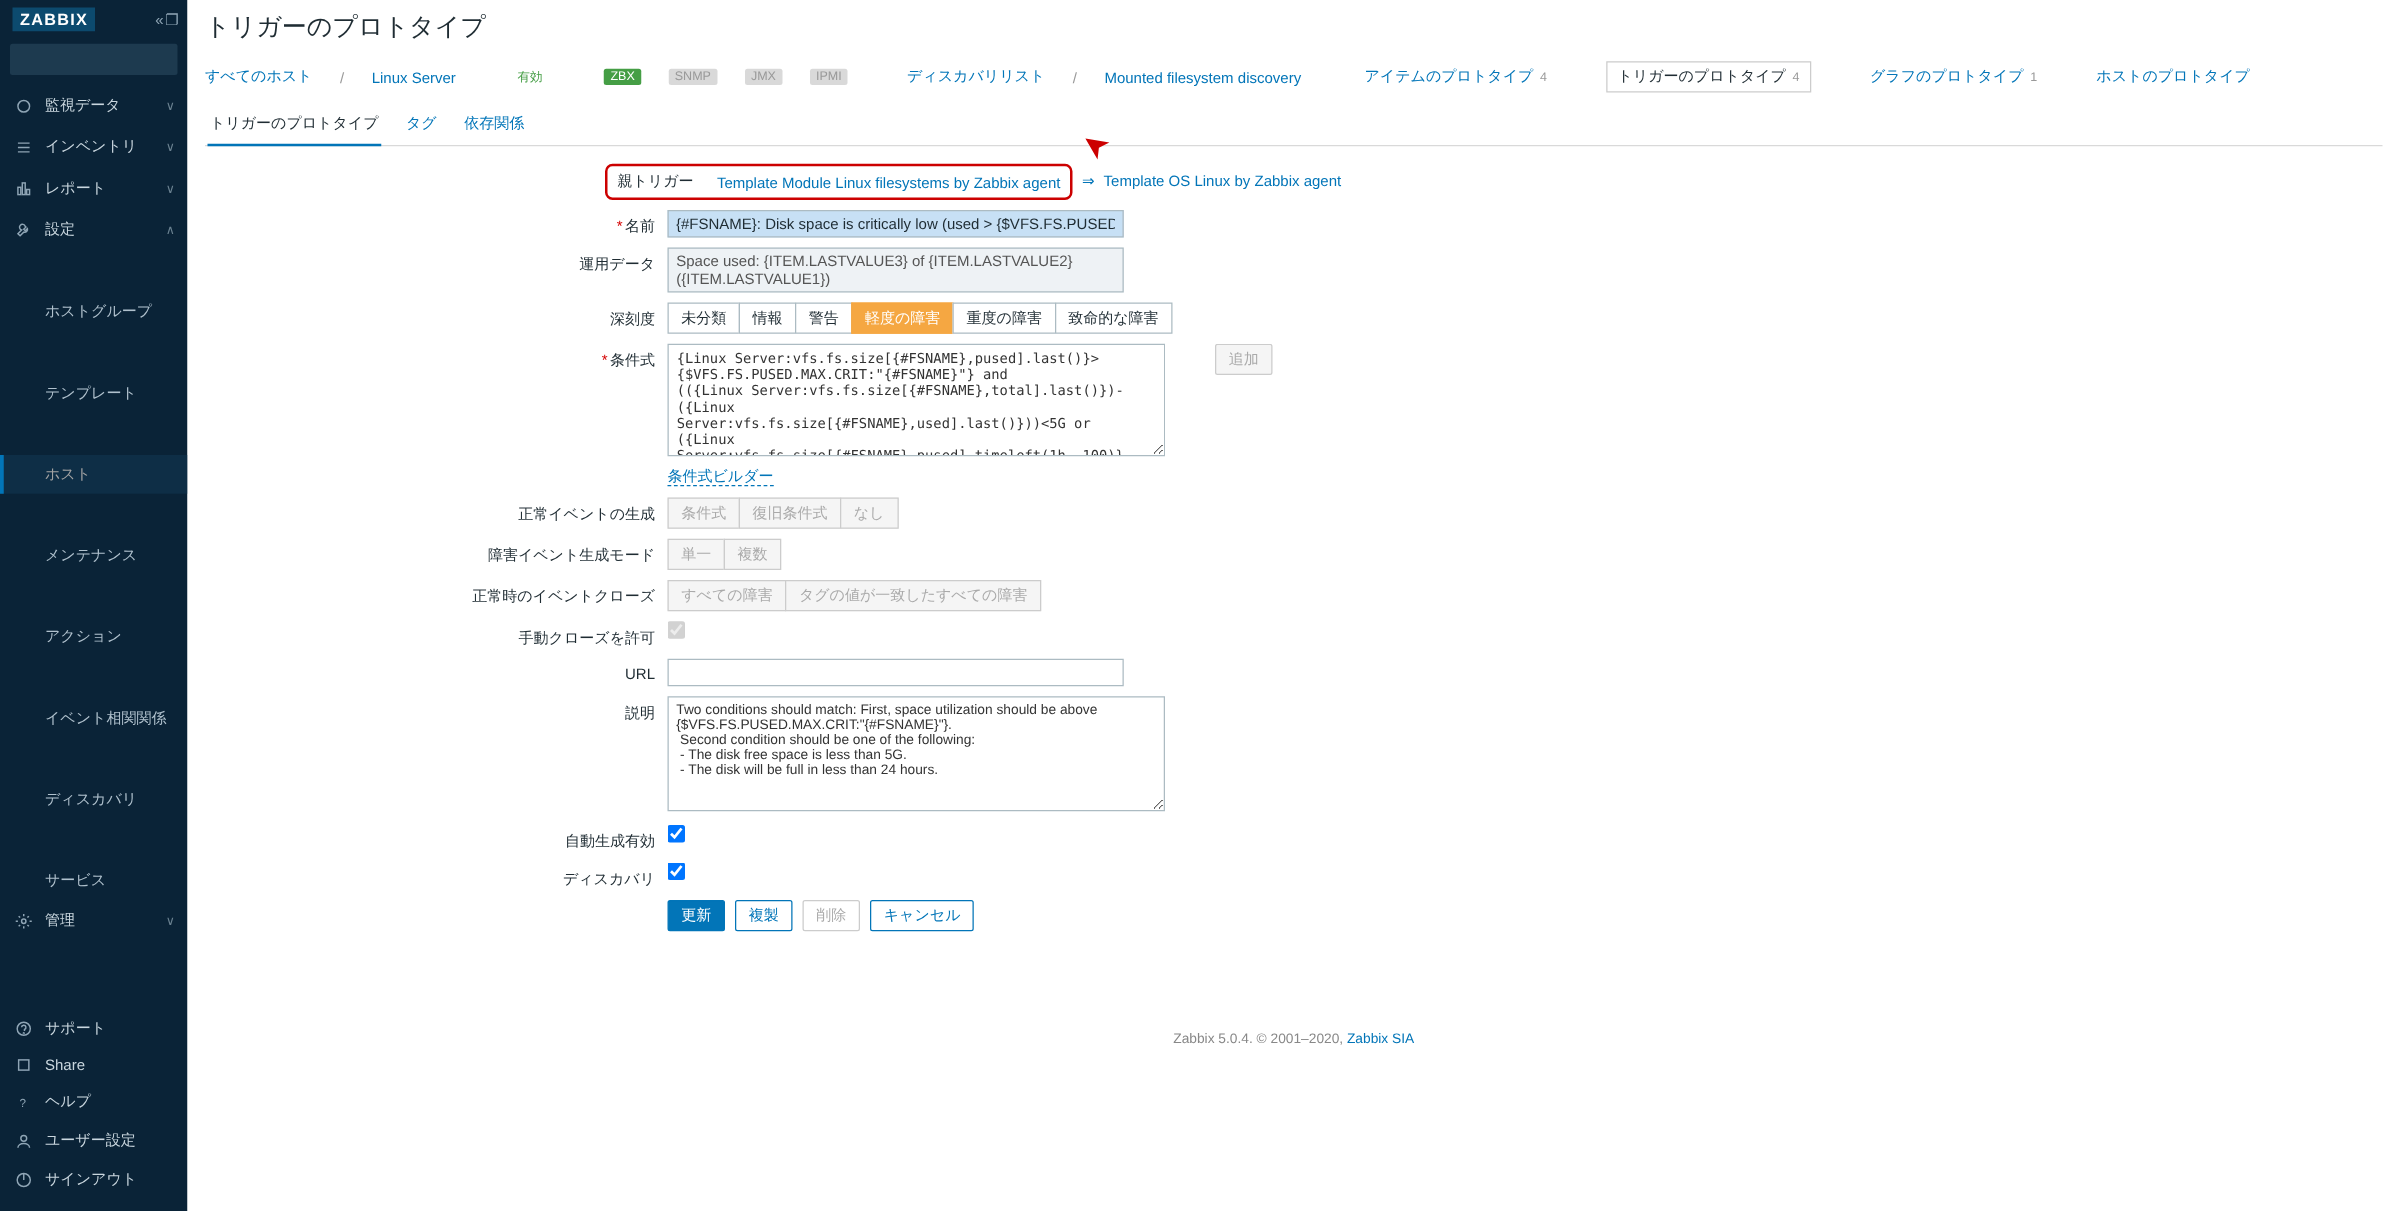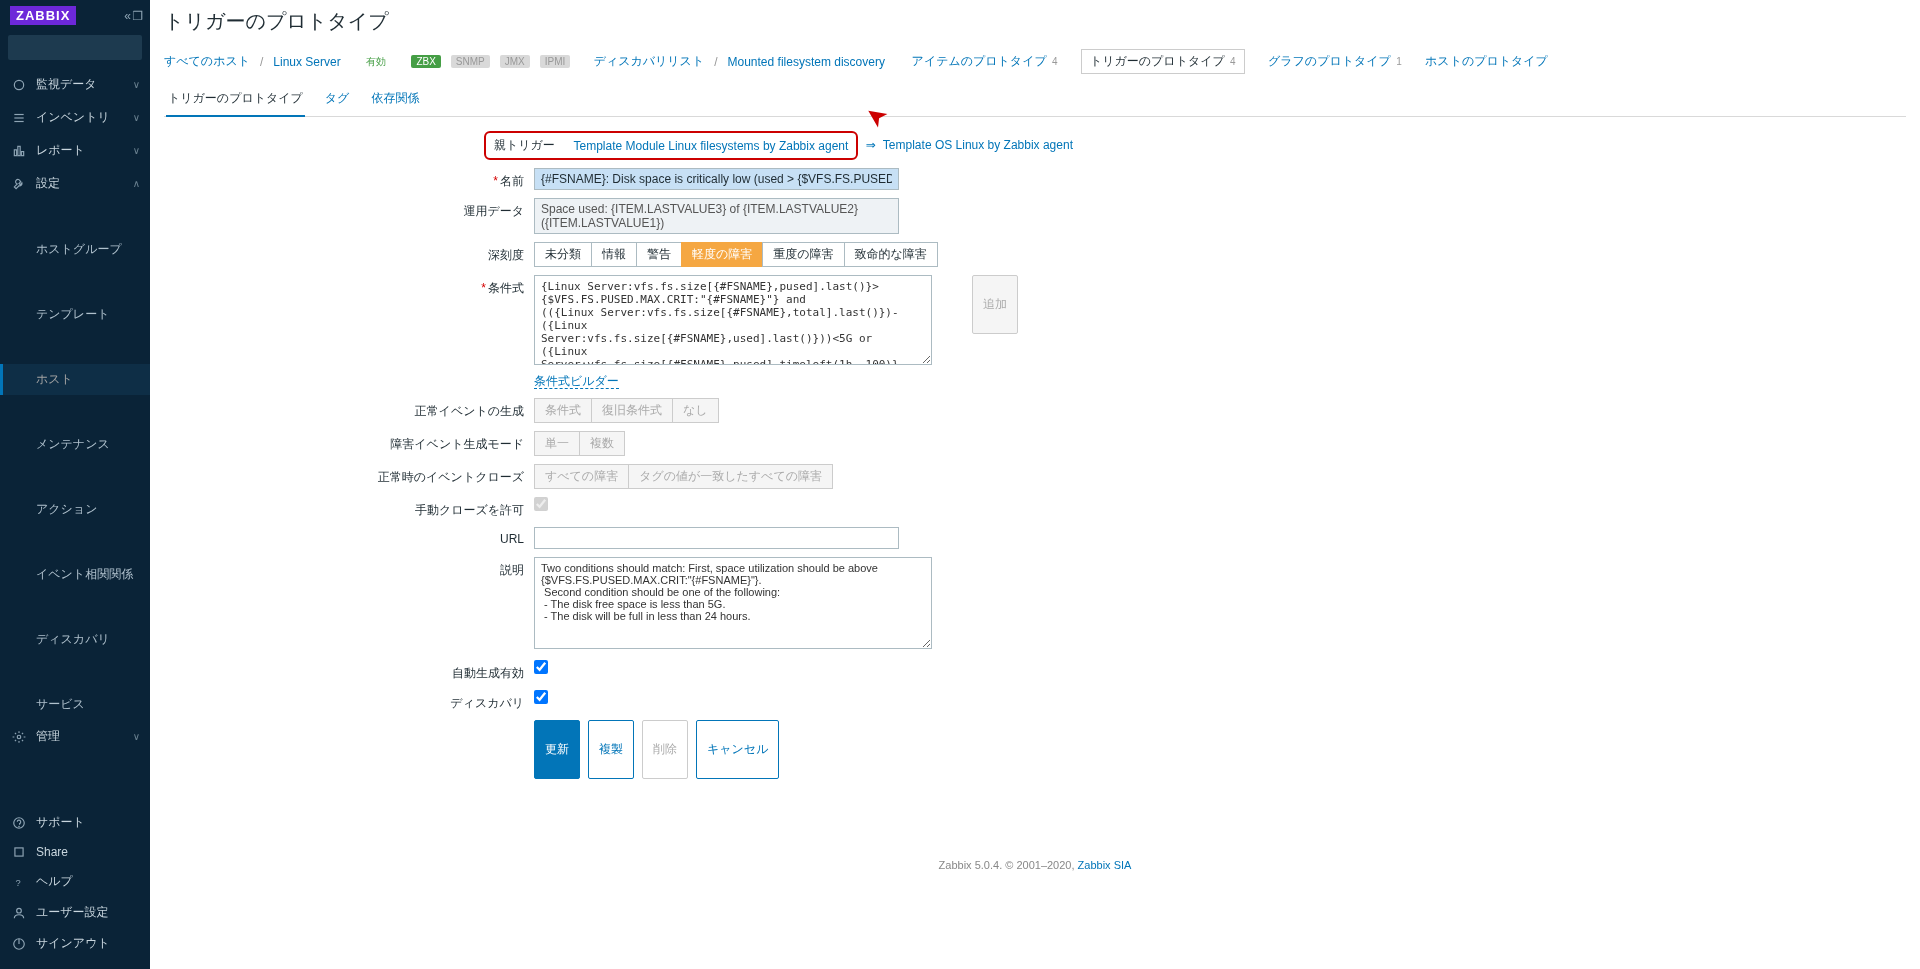--- a/index.html
+++ b/index.html
@@ -4,21 +4,21 @@
 <style>
 * { margin:0; padding:0; box-sizing:border-box; }
 body { font-family:Arial,"Hiragino Sans","Meiryo",sans-serif; font-size:12px; background:#fff; color:#1f2c33; overflow-x:hidden; }
 a { text-decoration:none; color:#0275b8; }
 
 .app { display:flex; min-height:100vh; }
 
 
 .sidebar { width:150px; background:#0a2337; color:#c9d6de; display:flex; flex-direction:column; flex-shrink:0; }
 .logo-row { display:flex; align-items:center; justify-content:space-between; padding:6px 8px 6px 10px; }
-.logo { background:#6d28d9; color:#fff; font-weight:bold; padding:2px 6px; letter-spacing:1px; font-size:13px; }
+.logo { background:#0c4a6e; color:#fff; font-weight:bold; padding:2px 6px; letter-spacing:1px; font-size:13px; }
 .collapse-ctl { color:#8fa5b5; font-size:12px; letter-spacing:-1px; cursor:pointer; }
 .search-row { padding:4px 8px 8px; }
 .search-box { display:flex; background:#1d3a4f; border-radius:2px; }
 .search-box input { flex:1; background:transparent; border:none; outline:none; color:#fff; padding:4px 6px; font-size:12px; }
 .search-box .si { padding:4px 6px; color:#8fa5b5; font-size:12px; }
 
 .nav-section { }
 .nav-item { display:flex; align-items:center; padding:8px 10px; cursor:pointer; color:#c9d6de; position:relative; }
 .nav-item .ic { width:18px; display:inline-flex; justify-content:center; margin-right:8px; color:#8fa5b5; }
 .nav-item .chev { margin-left:auto; color:#6b8291; font-size:10px; }
@@ -26,21 +26,21 @@
 .nav-sub .nav-subitem { padding:7px 10px 7px 36px; cursor:pointer; color:#b0c1cd;margin-top:34px; }
 .nav-sub .nav-subitem.active { border-left:3px solid #0275b8; padding-left:33px; color:#a3a3a3; background:#0e2e46; }
 
 .nav-bottom { margin-top:auto; padding-bottom:10px; }
 .nav-bottom .nav-item { padding:7px 10px; }
 
 
 .main { flex:1; padding:8px 14px 30px 14px; background:#fff; min-width:0; }
 .page-title { font-size:20px; font-weight:400; color:#1f2c33; margin-bottom:8px; }
 
-.crumb-row { display:flex; flex-wrap:wrap; align-items:center; gap:10px; padding:6px 0 10px; font-size:12px; }
+.crumb-row { display:flex; flex-wrap:wrap; align-items:center; gap:22px; padding:6px 0 10px; font-size:12px; }
 .crumb-row .sep { color:#999; }
 .crumb-chip { background:#459e45; color:#fff; padding:1px 5px; font-size:10px; border-radius:2px; }
 .crumb-chip.dim { background:#d9d9d9; color:#999; }
 .crumb-chip.status { background:transparent; color:#459e45; border:none; padding:0 2px; }
 .tab-btn { border:1px solid #ccc; padding:3px 8px; background:#fff; color:#0275b8; cursor:pointer; font-size:12px; }
 .tab-btn.active { background:#fff; border-color:#ccc; color:#1f2c33; }
 .tab-btn .cnt { font-size:10px; color:#999; margin-left:2px; }
 
 .tab-strip { border-bottom:1px solid #d9d9d9; display:flex; gap:18px; padding:0 2px; margin-bottom:14px; }
 .tab-strip .tab { padding:6px 2px 8px; cursor:pointer; color:#0275b8; }
@@ -63,21 +63,21 @@
 .ro-input { background:#eef2f5; color:#555; }
 
 .sev-group { display:flex; }
 .sev-btn { border:1px solid #acbbc2; padding:3px 10px; font-size:12px; background:#fff; cursor:pointer; margin-left:-1px; }
 .sev-btn:first-child { margin-left:0; }
 .sev-btn.sel { background:#f5a742; border-color:#f5a742; color:#fff; }
 
 textarea.txta { border:1px solid #acbbc2; padding:4px 6px; font-family:monospace,"Courier New"; font-size:11px; width:398px; height:90px; resize:both; color:#333; }
 textarea.desc { font-family:Arial,sans-serif; height:92px; }
 
-.btn { border:1px solid #0275b8; background:#fff; color:#0275b8; padding:20px 10px; font-size:12px; cursor:pointer; border-radius:2px;text-align:right; }
+.btn { border:1px solid #0275b8; background:#fff; color:#0275b8; padding:3px 10px; font-size:12px; cursor:pointer; border-radius:2px;text-align:right; }
 .btn.primary { background:#0275b8; color:#fff; }
 .btn.ghost { border-color:#ccc; color:#aaa; cursor:default; }
 .btn.dim { border-color:#ccc; color:#aaa; background:#f5f5f5; }
 
 .radio-grp { display:flex; }
 .radio-grp .rbtn { border:1px solid #ccc; padding:3px 10px; font-size:12px; color:#aaa; background:#f5f5f5; margin-left:-1px; cursor:default; }
 .radio-grp .rbtn:first-child{margin-left:0;}
 
 .exprlink { color:#0275b8; border-bottom:1px dashed #0275b8; cursor:pointer; font-size:12px; }
 

